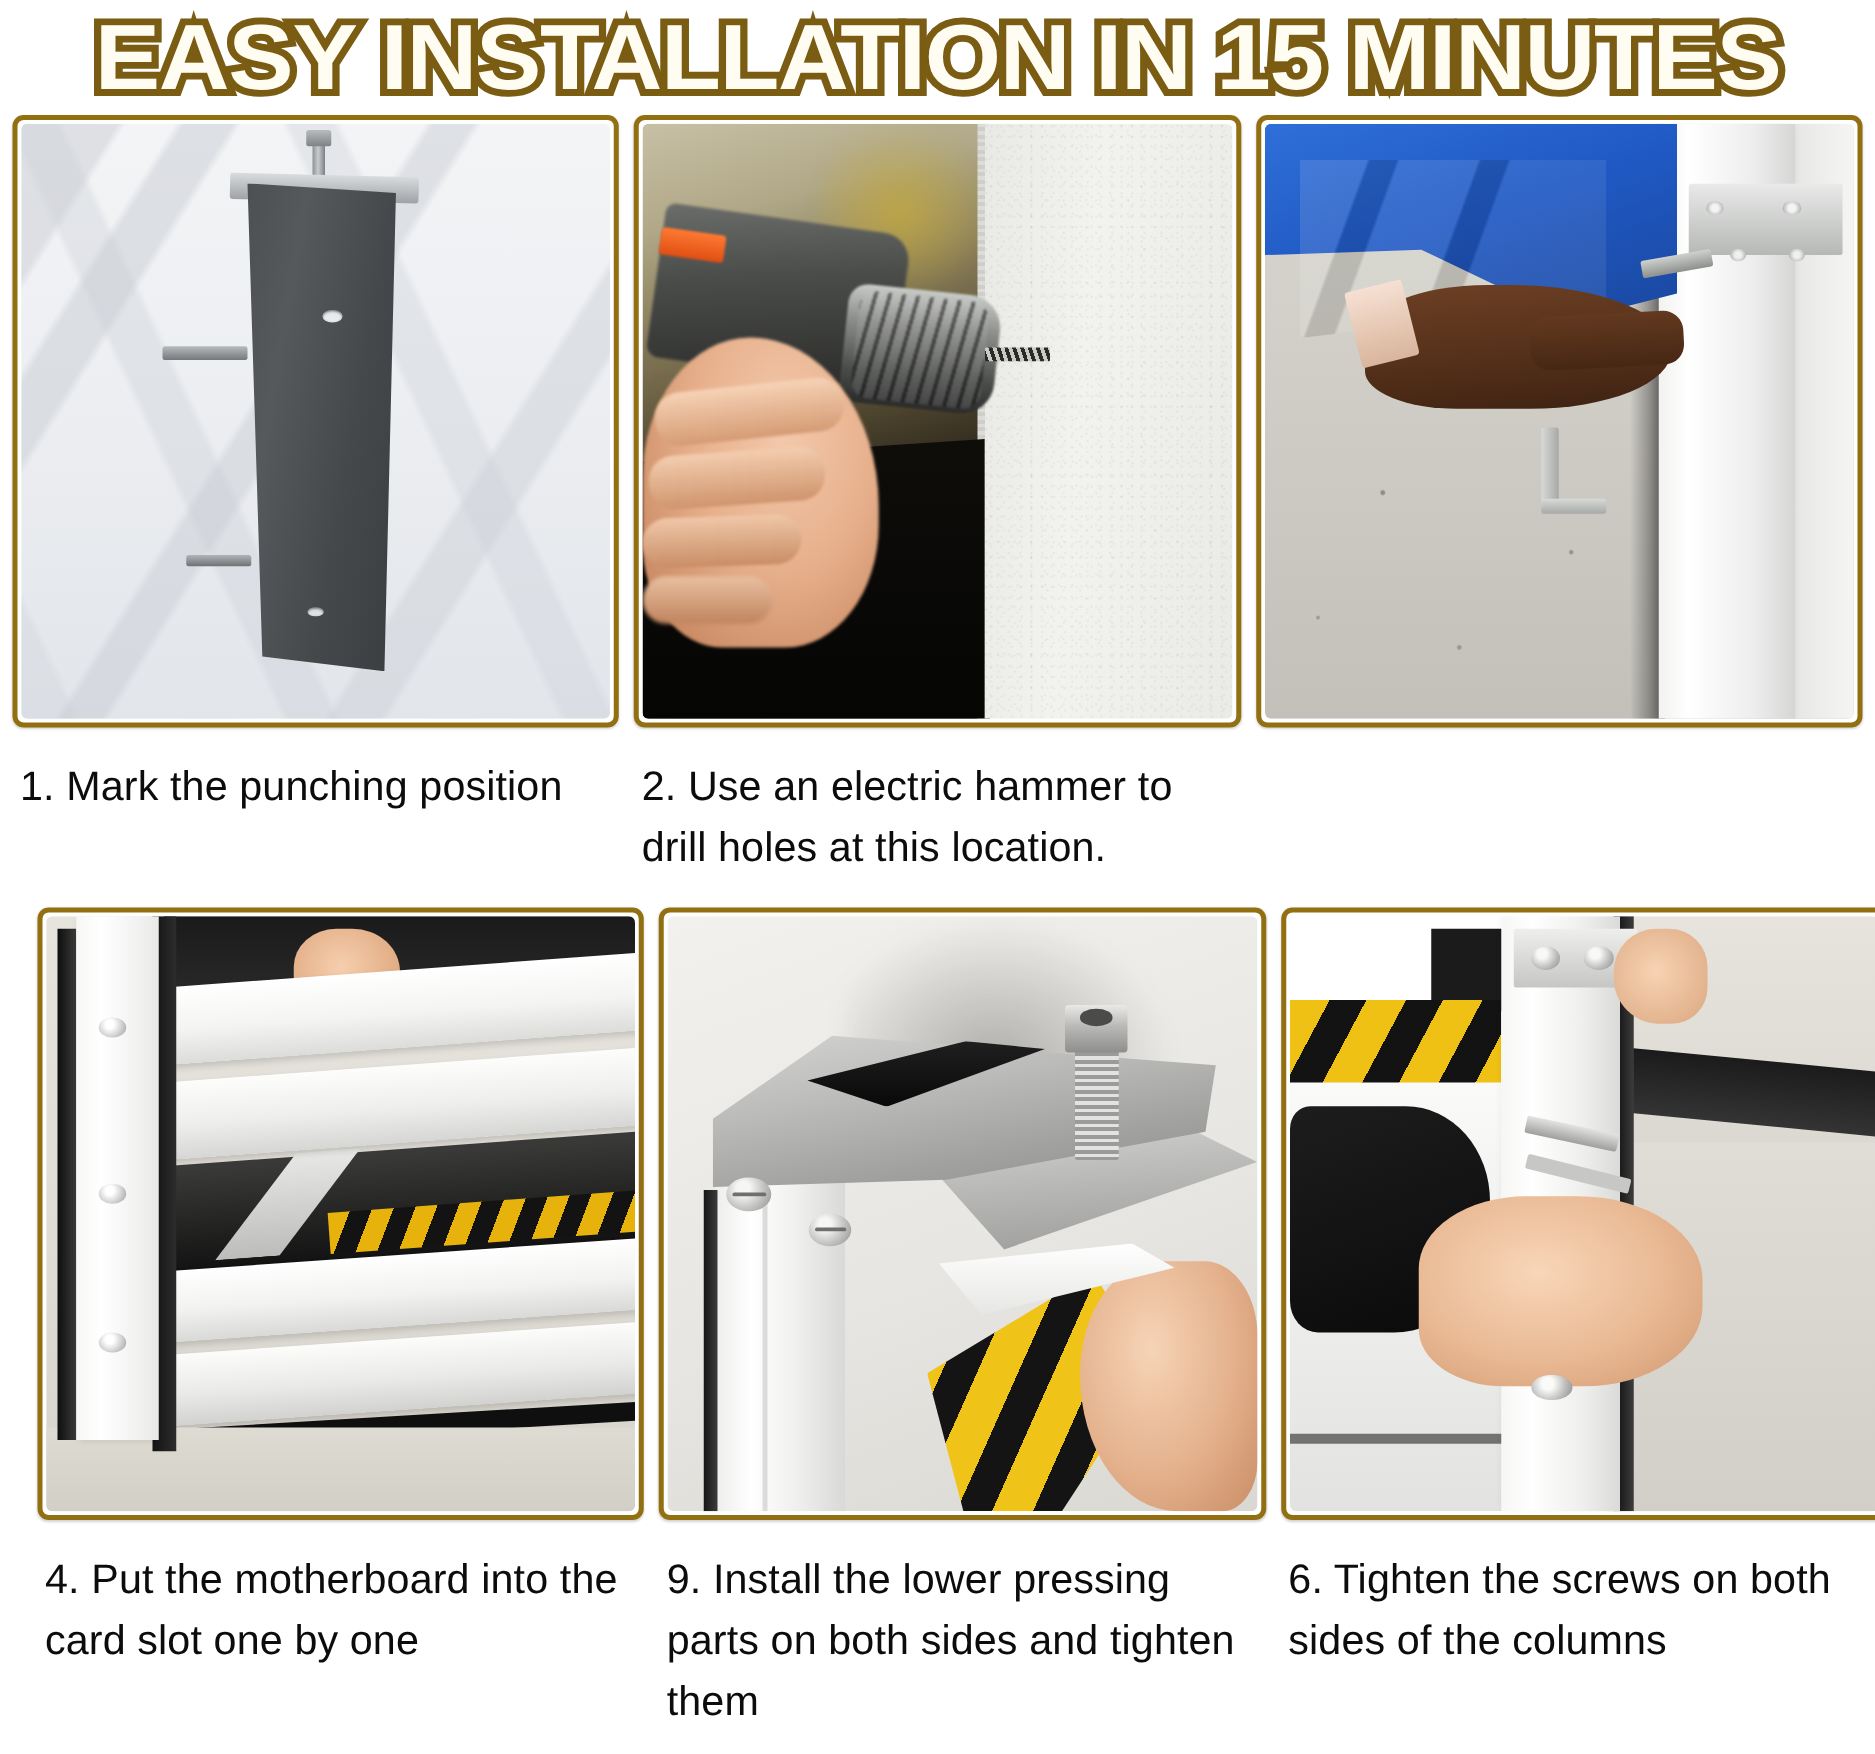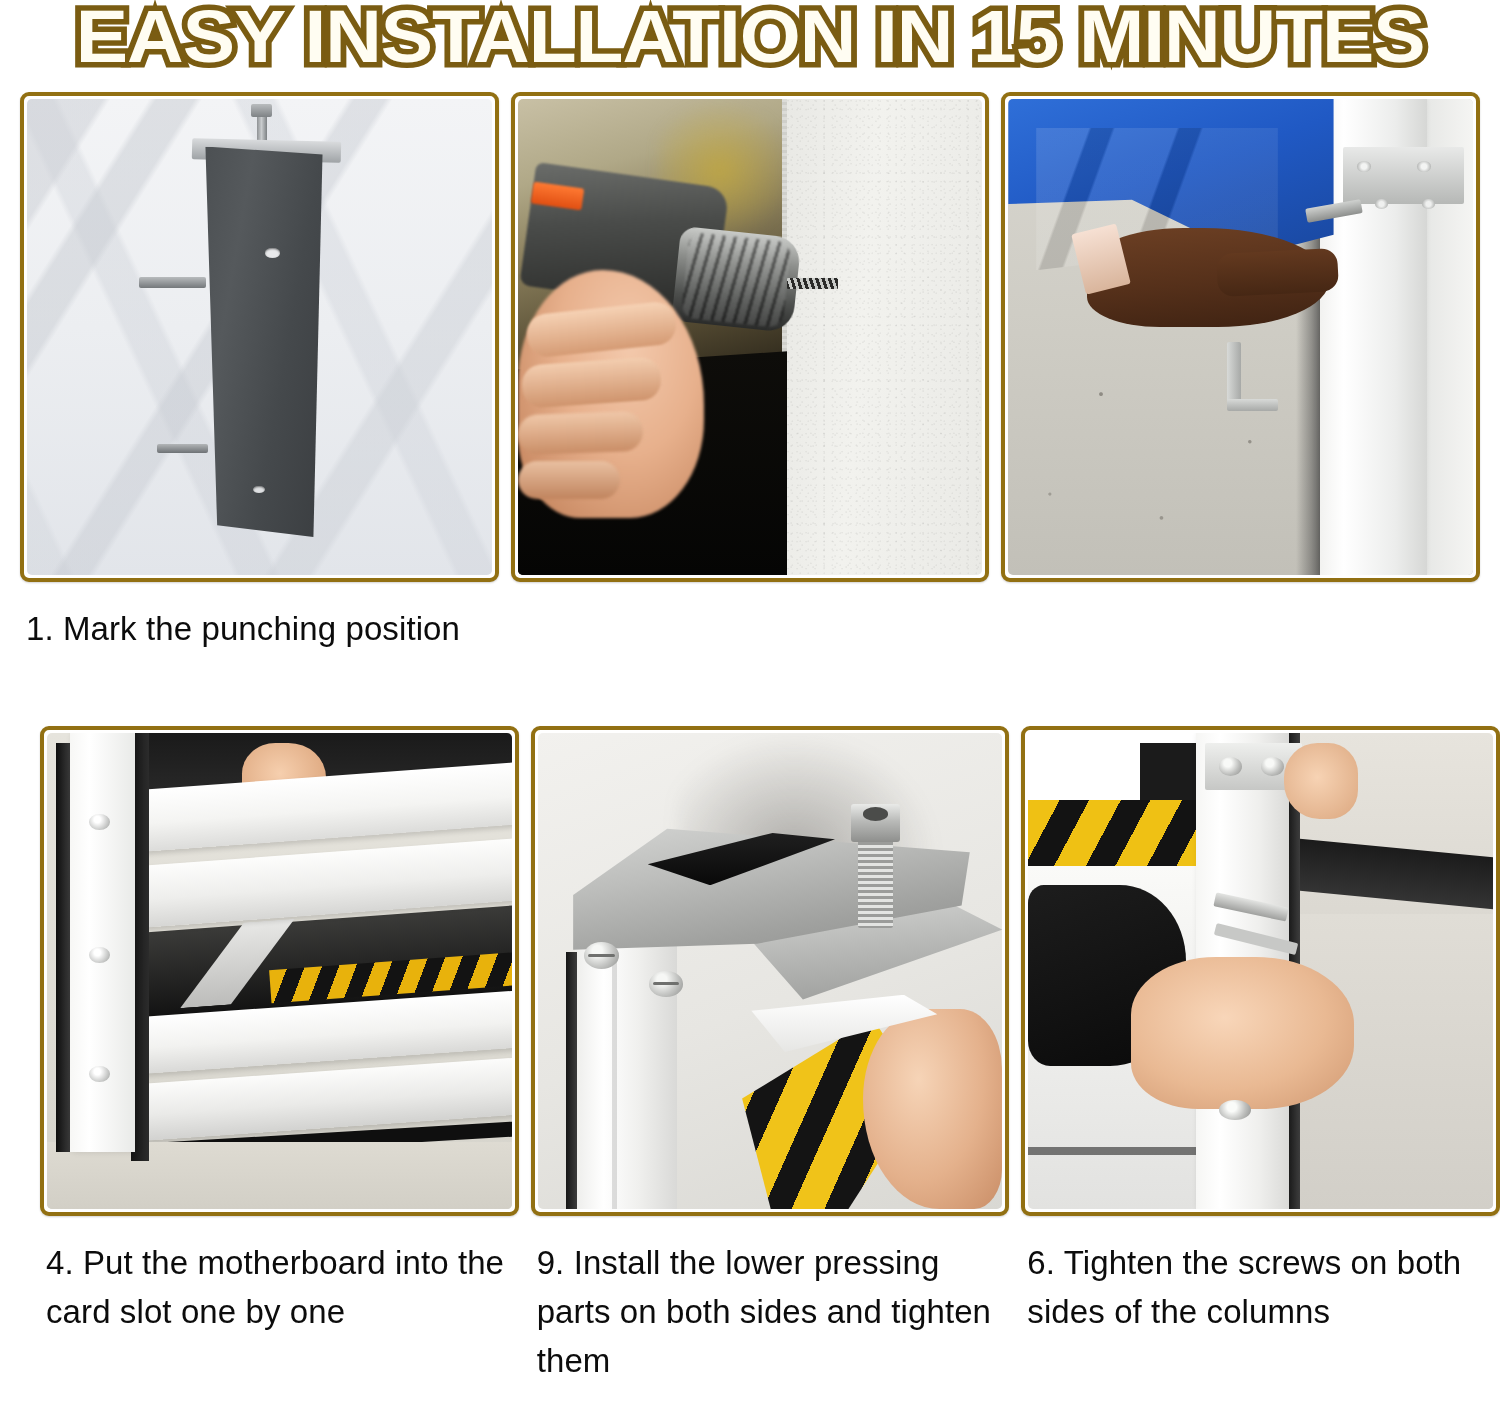--- a/index.html
+++ b/index.html
@@ -7,41 +7,41 @@
   body {
     width:1500px; height:1403px;
     font-family:"Liberation Sans", sans-serif;
     overflow:hidden;
     position:relative;
   }
 
   
   .title-bar {
     width:1500px; height:92px;
-    display:flex; align-items:flex-start; justify-content:center;
+    display:flex; align-items:center; justify-content:center;
     background:#ffffff;
   }
   .title-text {
     font-family:"Liberation Sans", sans-serif;
     font-weight:bold;
     font-size:74px;
     line-height:74px;
     letter-spacing:-1px;
     transform:scaleX(1.06);
     color:#FFFDF2;
     -webkit-text-stroke:11px #7A5C12;
     paint-order:stroke fill;
     text-shadow:0 2px 1px rgba(122,92,18,.35);
     white-space:nowrap;
   }
 
   
   .grid {
     width:1500px;
-    padding:0 20px;
+    padding:0 10px;
     display:grid;
     grid-template-columns:repeat(3,1fr);
     column-gap:12px;
     row-gap:0;
   }
   .cell { display:flex; flex-direction:column; }
 
   .photo-frame {
     position:relative;
     width:100%;
@@ -497,20 +497,21 @@
         <div class="abs p2-chuck"></div>
         <div class="abs p2-chuck-rings"></div>
         <div class="abs p2-bit"></div>
         <div class="abs p2-hand"></div>
         <div class="abs p2-finger1"></div>
         <div class="abs p2-finger2"></div>
         <div class="abs p2-finger3"></div>
         <div class="abs p2-finger4"></div>
       </div>
     </div>
+    <div class="caption cap-row1">2. Use an electric hammer to drill holes at this location.</div>
   </div>
 
   <div class="cell">
     <div class="photo-frame">
       <div class="photo">
         <div class="p3-floor"></div>
         <div class="abs p3-col-shadow"></div>
         <div class="abs p3-col-right"></div>
         <div class="abs p3-column"></div>
         <div class="abs p3-bracket"></div>

